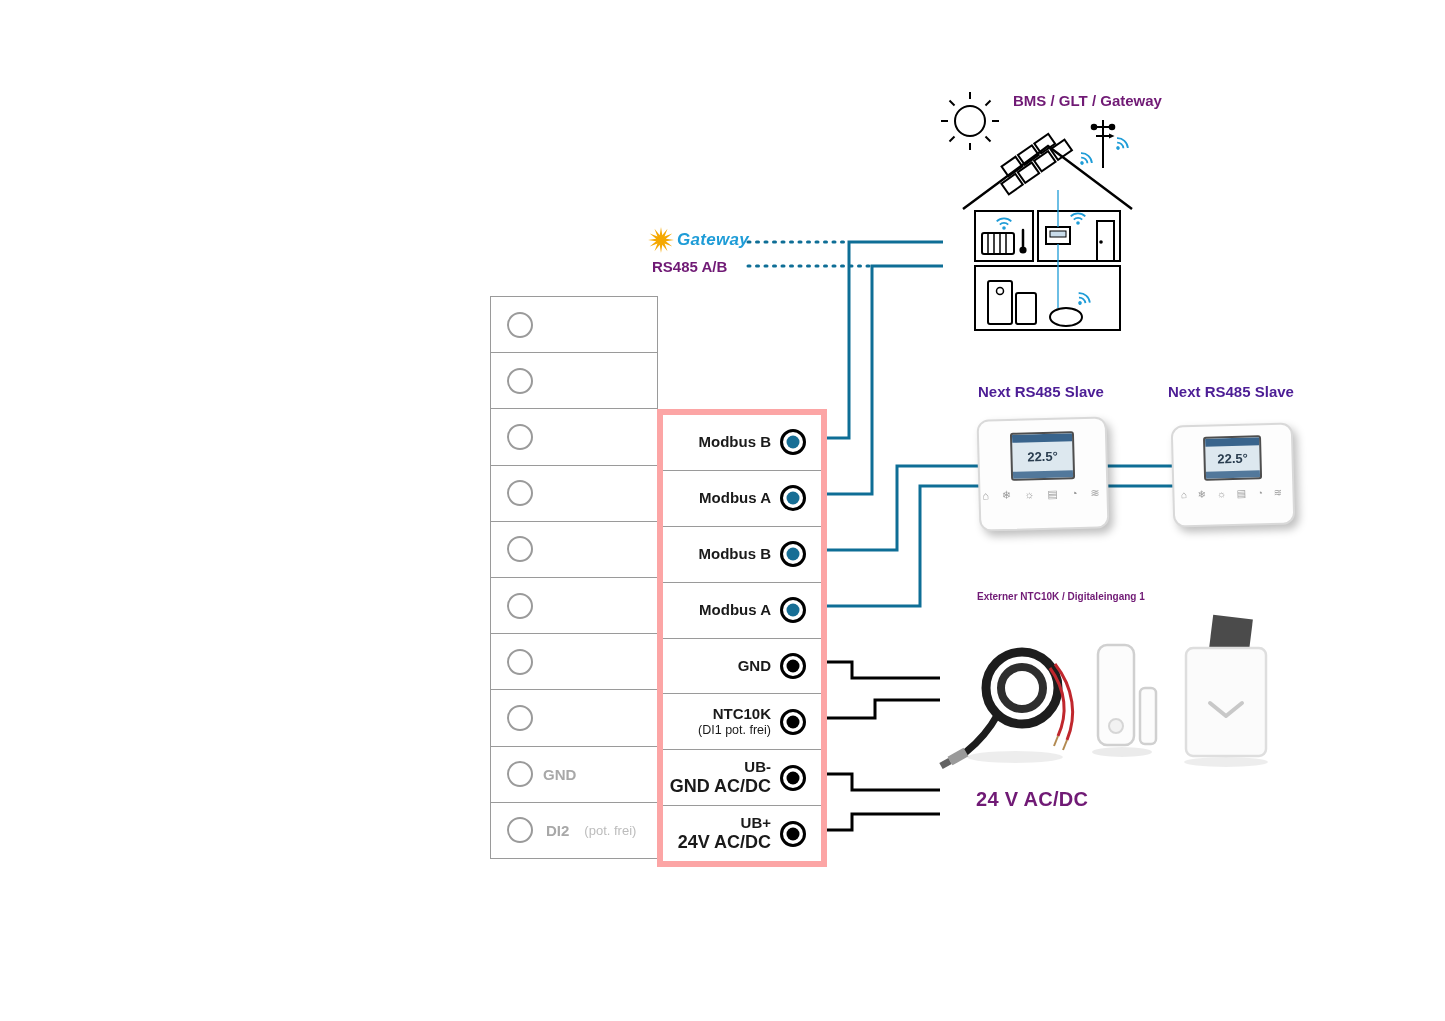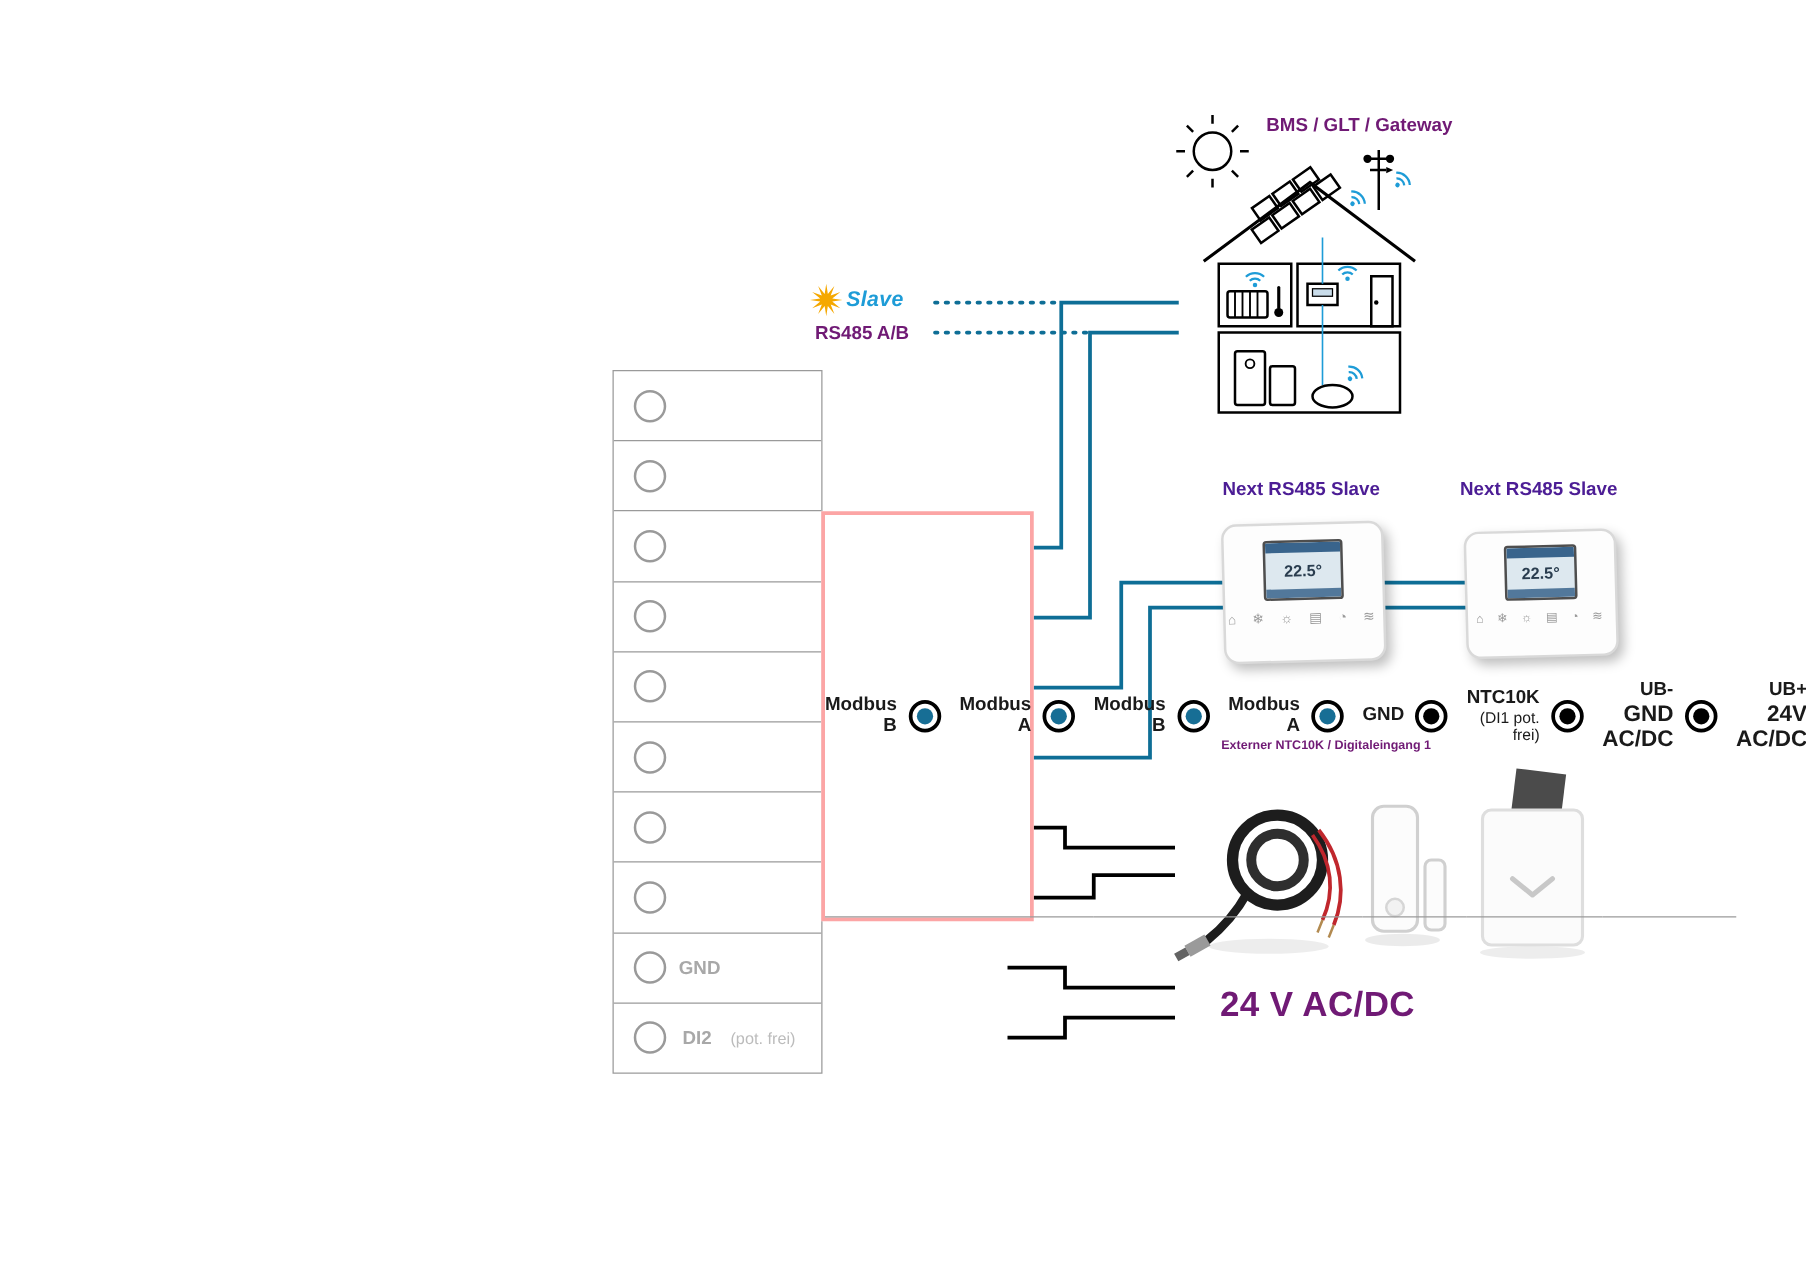--- a/index.html
+++ b/index.html
@@ -12,39 +12,39 @@
   .wire.blue  { stroke:#0E6E96; }
   .wire.black { stroke:#000; }
   .wire.dotted { stroke-dasharray:2 6.5; stroke-linecap:round; }
 
   
   .lbl { position:absolute; z-index:2; font-weight:bold; color:#701a75; }
   .bms-label     { left:1013px; top:92px;  font-size:15px; }
   .rs485-label   { left:652px;  top:258px; font-size:15px; }
   .slave-label   { position:absolute; z-index:2; font-weight:bold; font-size:15px; color:#4c1d95; }
   .sensors-label { left:977px;  top:591px; font-size:10px; }
-  .power-label   { left:976px;  top:788px; font-size:28px; letter-spacing:.3px; }
+  .power-label   { left:976px;  top:788px; font-size:20px; letter-spacing:.3px; }
 
   .modbus-logo { position:absolute; left:648px; top:227px; z-index:2; display:flex; align-items:center; gap:3px; }
   .modbus-text { font-style:italic; font-weight:bold; font-size:17px; color:#1E9CD7; letter-spacing:.3px; }
 
   
   .tbl-left {
     position:absolute; left:490px; top:296px; width:168px; height:563px; z-index:2;
     border:1px solid #9a9a9a; background:#fff; display:flex; flex-direction:column;
   }
   .tbl-left .row { flex:1; border-bottom:1px solid #9a9a9a; display:flex; align-items:center; padding-left:16px; gap:10px; }
   .tbl-left .row:last-child { border-bottom:none;gap:13px; }
   .circle { width:26px; height:26px; border:2.5px solid #9a9a9a; border-radius:50%; background:#fff; flex:none; }
   .glabel { font-weight:bold; font-size:15px; color:#a8a8a8; }
   .gsub   { font-size:13px; color:#bcbcbc; margin-left:2px;text-align:right; }
 
   .tbl-right {
-    position:absolute; left:657px; top:409px; width:170px; height:328px; z-index:2;
-    border:3px solid #fca5a5; background:#fff; display:flex; flex-direction:row;
+    position:absolute; left:657px; top:409px; width:170px; height:458px; z-index:2;
+    border:6px solid #fca5a5; background:#fff; display:flex; flex-direction:column;
   }
   .tbl-right .row { flex:1; border-bottom:1px solid #9a9a9a; display:flex; align-items:center; justify-content:flex-end; padding-right:15px; gap:9px; }
   .tbl-right .row:last-child { border-bottom:none; }
   .term-label { text-align:right; line-height:1.12; }
   .term-label .main { display:block; font-weight:bold; font-size:15px; color:#1a1a1a; }
   .term-label .sub  { display:block; font-size:12.5px; color:#1a1a1a; }
   .term-label .sub.strong { font-weight:bold; font-size:18px; }
   .dot { width:26px; height:26px; border:3px solid #000; border-radius:50%; background:#fff; position:relative; flex:none; }
   .dot::after { content:""; position:absolute; left:50%; top:50%; width:13px; height:13px; border-radius:50%;
                 transform:translate(-50%,-50%); background:#000; }
@@ -209,21 +209,21 @@
       </g>
     </g>
   </svg>
 
   <div class="lbl bms-label">BMS / GLT / Gateway</div>
 
   <div class="modbus-logo">
     <svg width="26" height="26" viewBox="0 0 26 26">
       <polygon fill="#F5A800" points="26,13 17.83,11.71 24.26,6.5 16.54,9.46 19.5,1.74 14.29,8.17 13,0 11.71,8.17 6.5,1.74 9.46,9.46 1.74,6.5 8.17,11.71 0,13 8.17,14.29 1.74,19.5 9.46,16.54 6.5,24.26 11.71,17.83 13,26 14.29,17.83 19.5,24.26 16.54,16.54 24.26,19.5 17.83,14.29"></polygon>
     </svg>
-    <span class="modbus-text">Slave</span>
+    <span class="modbus-text">Gateway</span>
   </div>
 
   <div class="lbl rs485-label">RS485 A/B</div>
 
   <div class="tbl-left">
     <div class="row">
         <span class="circle"></span>
       </div>
     <div class="row">
         <span class="circle"></span>

